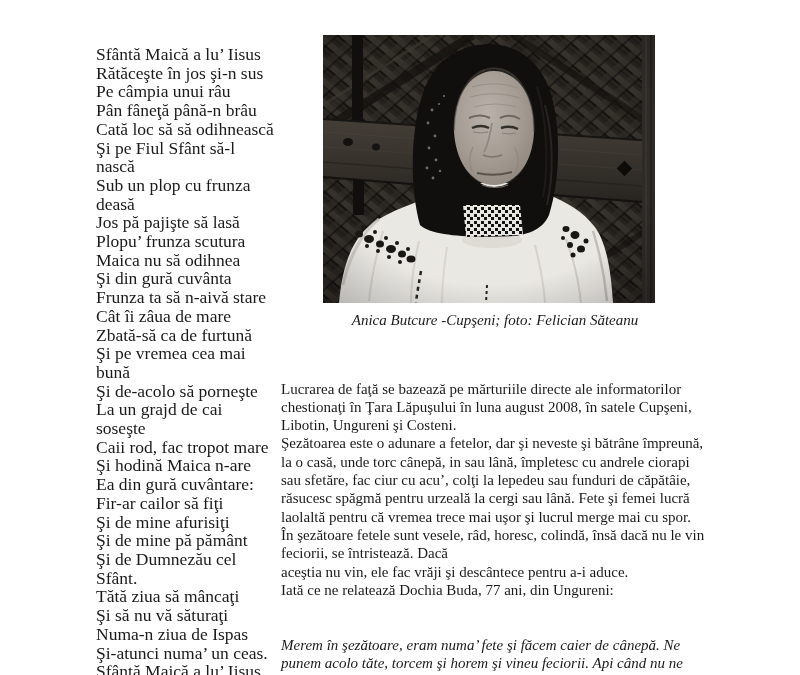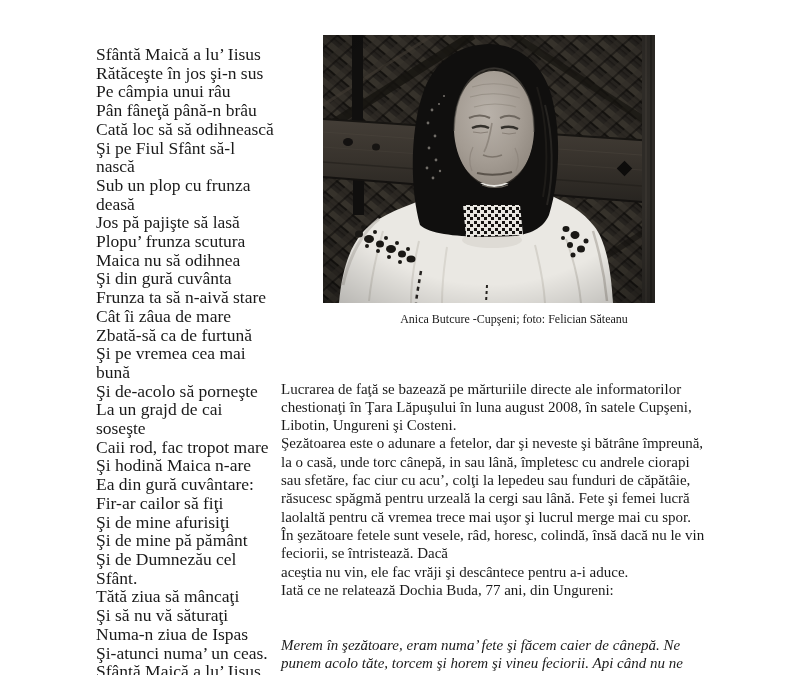--- a/index.html
+++ b/index.html
@@ -24,26 +24,27 @@
     position: absolute;
     left: 323px;
     top: 35px;
     width: 332px;
     height: 268px;
     margin: 0;
   }
   .photo-figure svg { display: block; width: 332px; height: 268px; }
   .caption {
     position: absolute;
-    left: 342px;
+    left: 323px;
     top: 312px;
     width: 344px;
     text-align: center;
-    font-size: 12px;
+    font-size: 15px;
     white-space: pre;
+    font-style: italic;
   }
   .article {
     position: absolute;
     left: 281px;
     top: 343px;
     font-size: 15px;
     line-height: 18.3px;
     white-space: pre;
   }
   .article .quote { font-style: italic; }

